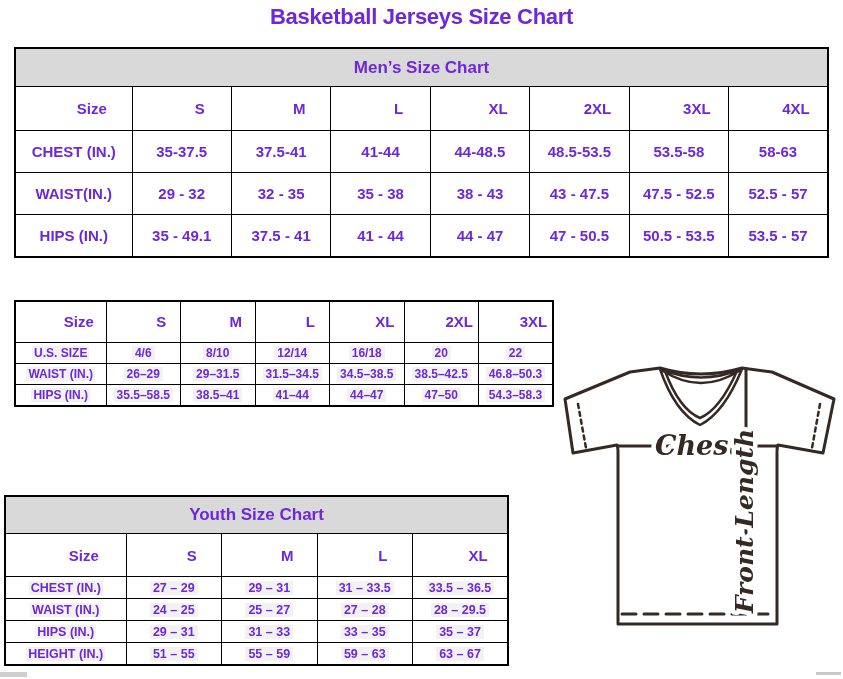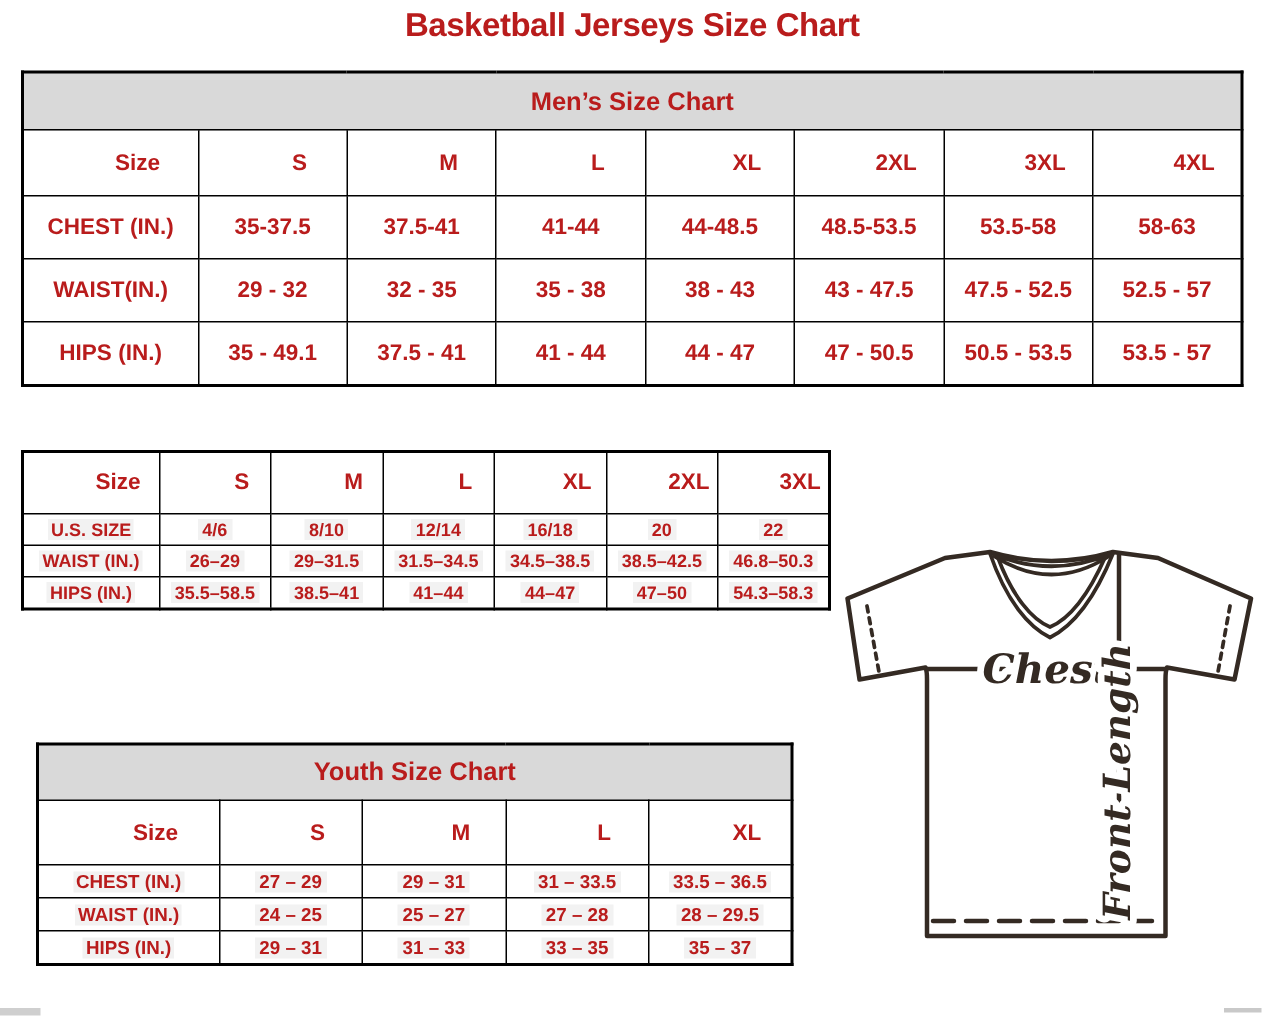--- a/index.html
+++ b/index.html
@@ -1,18 +1,18 @@
 <!DOCTYPE html>
 <html><head>
 <meta charset="utf-8">
 <style>
   html,body { margin:0; padding:0; background:#fff; }
   #page {
     position:relative; width:843px; height:679px; background:#fff;
-    font-family:"Liberation Sans", sans-serif; color:#b91c1c; overflow:hidden;
+    font-family:"Liberation Sans", sans-serif; color:#6d28d9; overflow:hidden;
   }
   #page-title {
     position:absolute; top:4px; left:0; width:100%;
     text-align:center; font-size:22px; font-weight:bold; letter-spacing:-0.3px;
   }
   table {
     position:absolute; border-collapse:collapse; table-layout:fixed;
     border:2px solid #000; background:#fff;
   }
   th, td { border:1px solid #000; text-align:center; vertical-align:middle; padding:0; }
@@ -23,21 +23,21 @@
   #mens   { left:14px; top:47px;  width:815px; }
   #mens th.title-row { height:37px; }
   #mens tr.col-head  { height:44px; }
   #mens td { height:41px; font-size:15px; }
 
   #womens { left:14px; top:300px; width:540px; }
   #womens th.title-row { height:35px; }
   #womens tr.col-head  { height:41px; }
   #womens td { height:20px; font-size:12px; }
 
-  #youth  { left:24px; top:495px; width:505px; }
+  #youth  { left:4px; top:495px; width:505px; }
   #youth th.title-row { height:36px; }
   #youth tr.col-head  { height:43px; }
   #youth td { height:21px; font-size:12.5px; }
 
   
   .compact td span { background:#f2f2f2; padding:0 3px; }
   .compact td.row-label span { background:#f2f2f2; padding:0 2px; }
   .compact td.row-label { font-size:11.5px; }
 
   #jersey-diagram { position:absolute; left:556px; top:356px; }
@@ -198,20 +198,27 @@
           <td><span>27 – 28</span></td>
           <td><span>28 – 29.5</span></td>
         </tr>
         <tr>
           <td class="row-label"><span>HIPS (IN.)</span></td>
           <td><span>29 – 31</span></td>
           <td><span>31 – 33</span></td>
           <td><span>33 – 35</span></td>
           <td><span>35 – 37</span></td>
         </tr>
+        <tr>
+          <td class="row-label"><span>HEIGHT (IN.)</span></td>
+          <td><span>51 – 55</span></td>
+          <td><span>55 – 59</span></td>
+          <td><span>59 – 63</span></td>
+          <td><span>63 – 67</span></td>
+        </tr>
       </tbody>
     </table>
 
   <svg id="jersey-diagram" width="287" height="278" viewBox="0 0 287 278">
     <g fill="none" stroke="#342a23" stroke-width="3" stroke-linejoin="round" stroke-linecap="round">
 
       <path d="M 9,43 L 74,16 L 104,12 Q 145,24 186,12 L 216,16 L 278,43
                L 267,97 L 222,89 Q 221,91 221,97 L 221,268 L 62,268 L 62,97
                Q 62,91 61,89 L 17,97 Z"></path>
 

